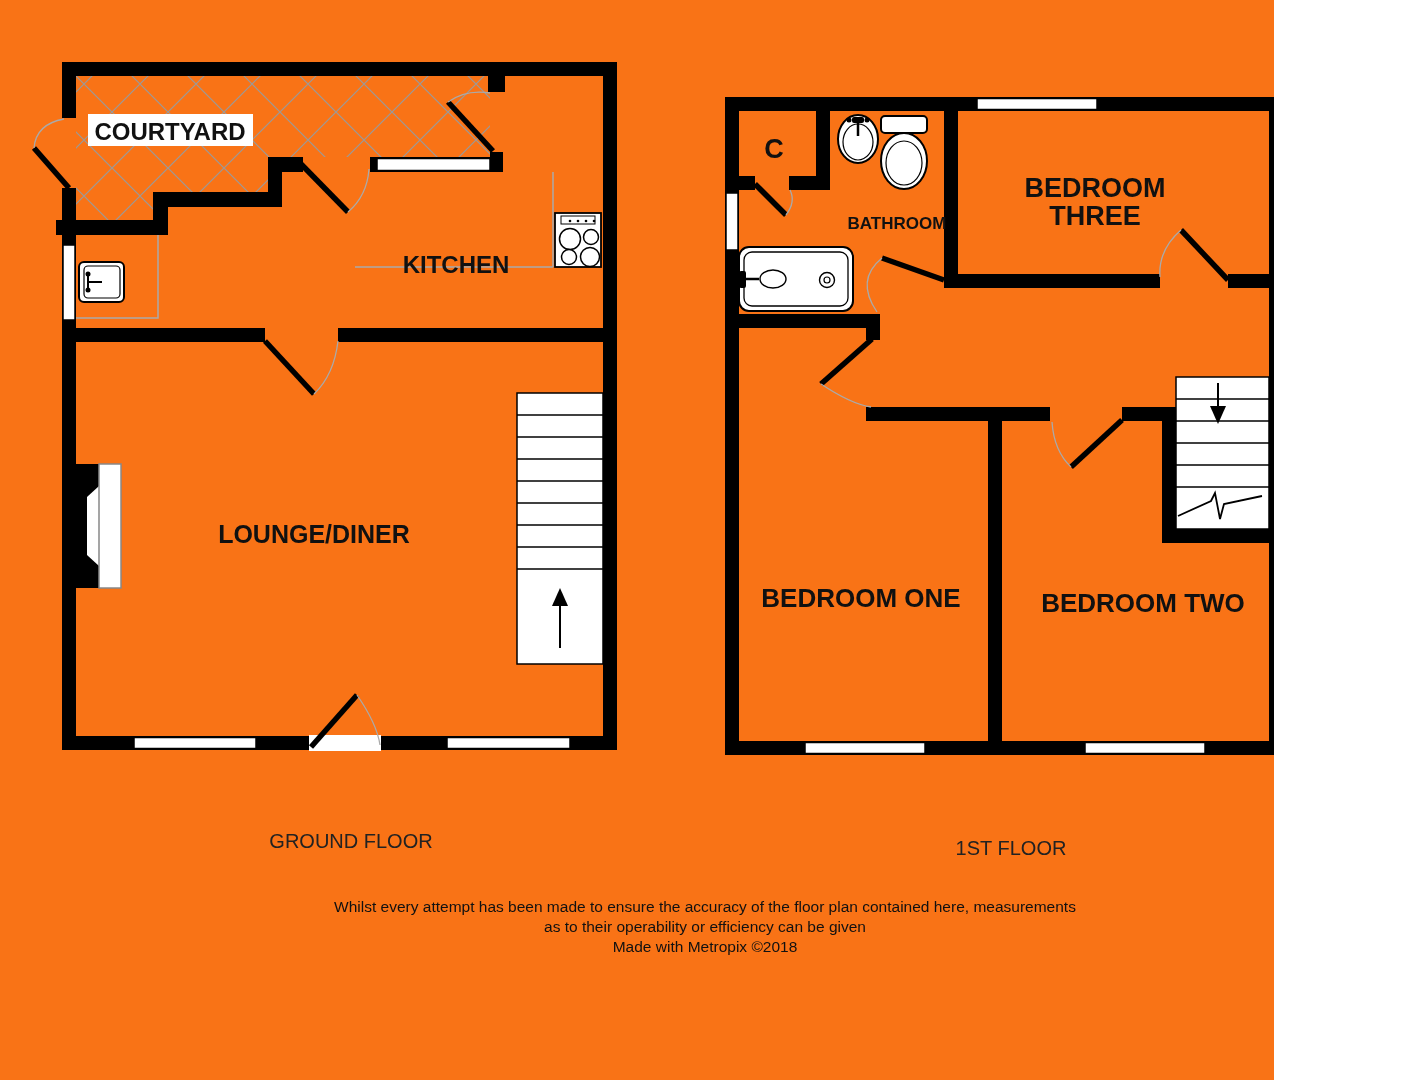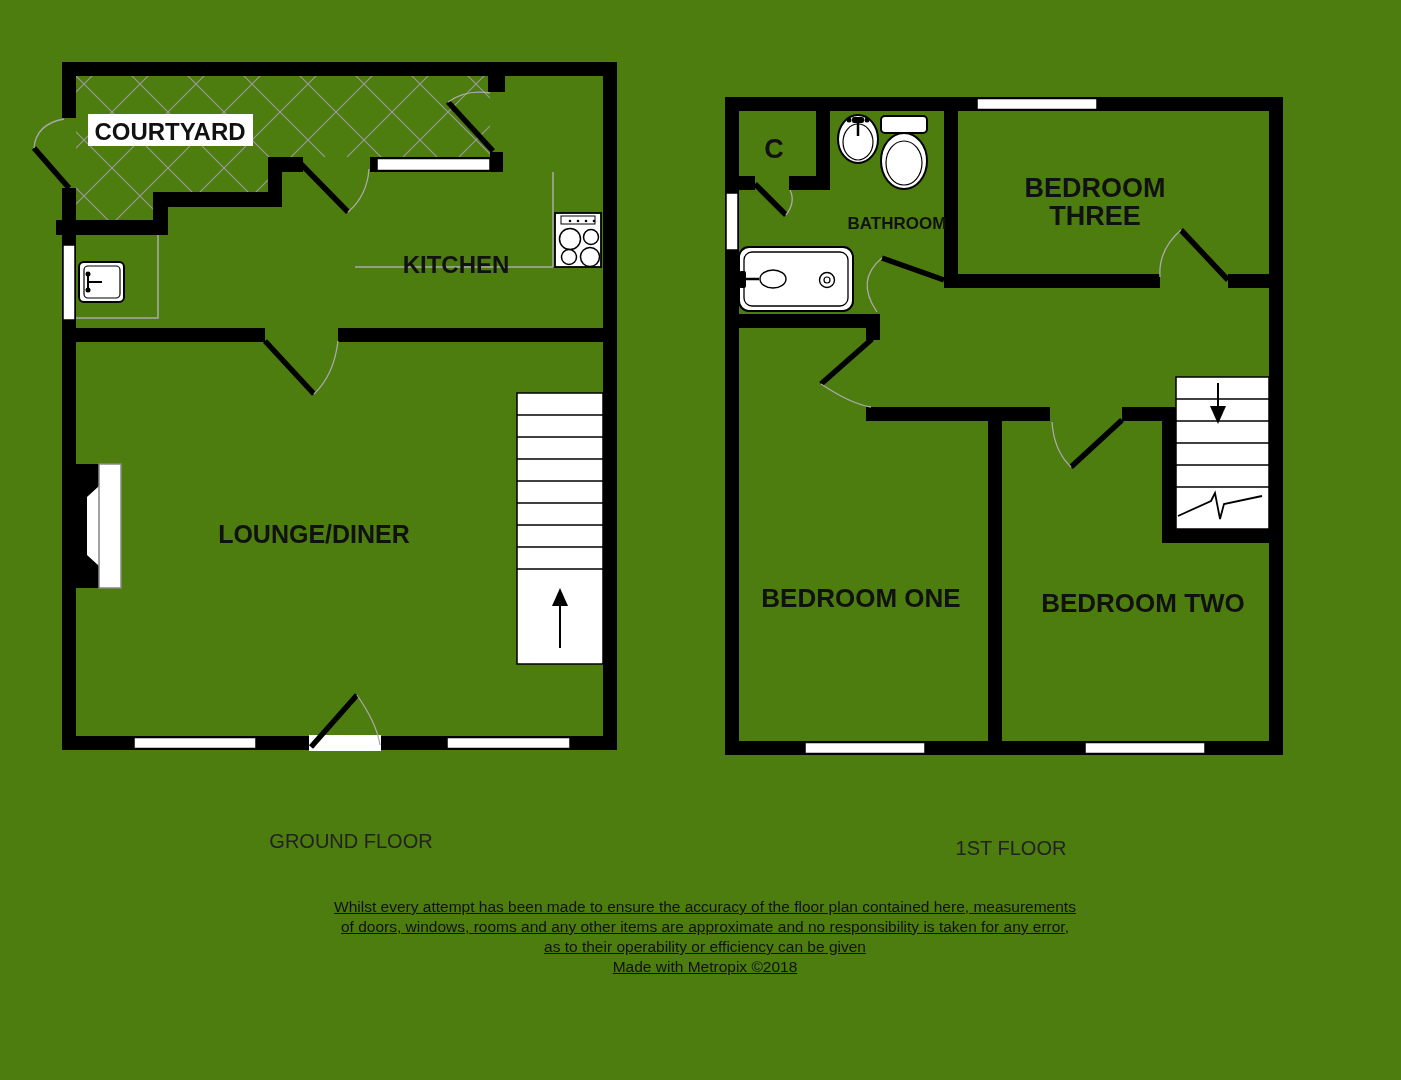--- a/index.html
+++ b/index.html
@@ -1,30 +1,30 @@
 <!DOCTYPE html>
 <html><head>
 <meta charset="utf-8">
 <style>
   html,body{margin:0;padding:0;background:#fff;}
-  .stage{position:relative;width:1401px;height:1080px;background:#4d7c0f;overflow:hidden;
+  .stage{position:relative;width:1274px;height:1080px;background:#f97316;overflow:hidden;
          font-family:"Liberation Sans",sans-serif;}
   .plan-svg{position:absolute;left:0;top:0;}
   .room-label{font-family:"Liberation Sans",sans-serif;font-weight:bold;fill:#111;}
   .floor-label{font-family:"Liberation Sans",sans-serif;font-weight:normal;fill:#222;}
   .wall{fill:#000;stroke:none;}
   .leaf{stroke:#000;stroke-width:5.5;fill:none;}
   .arc{stroke:#aaa;stroke-width:1.3;fill:none;}
   .win{fill:#fff;stroke:#000;stroke-width:1.5;}
   .fix{fill:#fff;stroke:#000;}
   .counter{stroke:#aaa;stroke-width:1.5;fill:none;}
   .tread{stroke:#000;stroke-width:1.3;}
   .stairbox{fill:#fff;stroke:#000;stroke-width:1.5;}
   .footer{position:absolute;left:175px;top:897px;width:1060px;text-align:center;
-          font-size:15.5px;line-height:20px;color:#111;text-decoration:underline;}
+          font-size:15.5px;line-height:20px;color:#111;}
   .footer div{white-space:nowrap;}
 </style>
 </head>
 <body>
 
 <div class="stage">
 <svg class="plan-svg" width="1401" height="1080" viewBox="0 0 1401 1080">
   <defs>
     <pattern id="hatch" width="56" height="56" patternUnits="userSpaceOnUse">
       <path d="M0,0 L56,56 M56,0 L0,56" stroke="#999" stroke-width="1.2" fill="none"></path>
@@ -220,17 +220,16 @@
     <text class="room-label" x="1095" y="197" font-size="27" text-anchor="middle">BEDROOM</text>
     <text class="room-label" x="1095" y="225" font-size="27" text-anchor="middle">THREE</text>
     <text class="room-label" x="861" y="607" font-size="26" text-anchor="middle">BEDROOM ONE</text>
     <text class="room-label" x="1143" y="612" font-size="26" text-anchor="middle">BEDROOM TWO</text>
     <text class="floor-label" x="1011" y="855" font-size="20" text-anchor="middle">1ST FLOOR</text>
   </g>
 </svg>
 
 <div class="footer">
   <div>Whilst every attempt has been made to ensure the accuracy of the floor plan contained here, measurements</div>
-  <div>of doors, windows, rooms and any other items are approximate and no responsibility is taken for any error,</div>
   <div>as to their operability or efficiency can be given</div>
   <div>Made with Metropix ©2018</div>
 </div>
 </div>
 
 </body></html>

